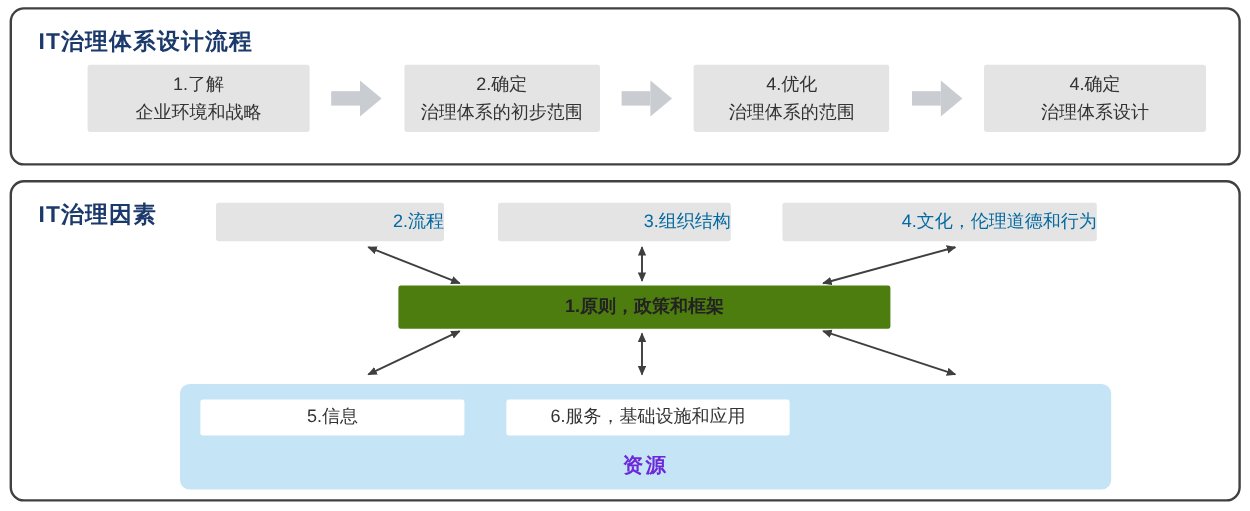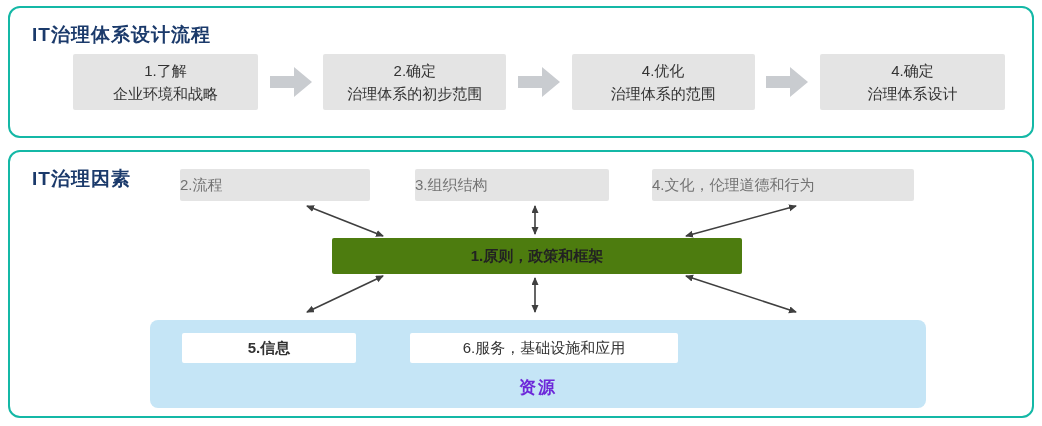--- a/index.html
+++ b/index.html
@@ -7,21 +7,21 @@
   body {
     background: #ffffff;
     font-family: "Liberation Sans", sans-serif;
     position: relative;
     overflow: hidden;
   }
   .panel {
     position: absolute;
     left: 8px;
     width: 1026px;
-    border: 2px solid #14b8a6;
+    border: 2px solid #404040;
     border-radius: 12px;
     background: #ffffff;
   }
   #process-panel { top: 6px; height: 132px; }
   #factors-panel { top: 150px; height: 268px; }
   .panel-title {
     position: absolute;
     left: 22px;
     top: 14px;
     font-size: 19px;
@@ -45,21 +45,21 @@
     display: flex;
     flex-direction: column;
     justify-content: center;
     text-align: center;
     font-size: 15px;
     color: #333333;
     line-height: 1.55;
     border-radius: 2px;
   }
   .w185 { width: 185px; }
-  .w195 { width: 183px; }
+  .w195 { width: 163px; }
   .flow-arrow { width: 48px; height: 30px; position: relative; flex: 0 0 auto; }
   .flow-arrow::before {
     content: "";
     position: absolute;
     left: 3px; top: 9px;
     width: 24px; height: 12px;
     background: #c9ccd0;
   }
   .flow-arrow::after {
     content: "";
@@ -68,23 +68,23 @@
     border-left: 18px solid #c9ccd0;
     border-top: 15px solid transparent;
     border-bottom: 15px solid transparent;
   }
   
   .factor-box {
     position: absolute;
     background: #e4e4e4;
     height: 32px;
     line-height: 32px;
-    text-align: left;
+    text-align: right;
     font-size: 15px;
-    color: #737373;
+    color: #0369a1;
     border-radius: 2px;
   }
   #factor-process   { left: 170px; top: 17px; width: 190px; }
   #factor-structure { left: 405px; top: 17px; width: 194px; }
   #factor-culture   { left: 642px; top: 17px; width: 262px; }
   #factor-center {
     position: absolute;
     left: 322px; top: 86px;
     width: 410px; height: 36px;
     line-height: 36px;
@@ -112,22 +112,22 @@
     position: absolute;
     top: 13px;
     height: 30px;
     line-height: 30px;
     background: #ffffff;
     text-align: center;
     font-size: 15px;
     color: #333333;
     border-radius: 2px;
   }
-  #resource-info    { left: 32px;  width: 174px; font-weight: bold; }
-  #resource-service { left: 260px; width: 268px; }
+  #resource-info    { left: 17px;  width: 220px; }
+  #resource-service { left: 272px; width: 236px; }
   #resource-people  { left: 550px; width: 202px; }
   #resources-label {
     position: absolute;
     left: 0; right: 0; bottom: 9px;
     text-align: center;
     font-size: 17px;
     font-weight: bold;
     color: #6d28d9;
     letter-spacing: 2px;
   }

